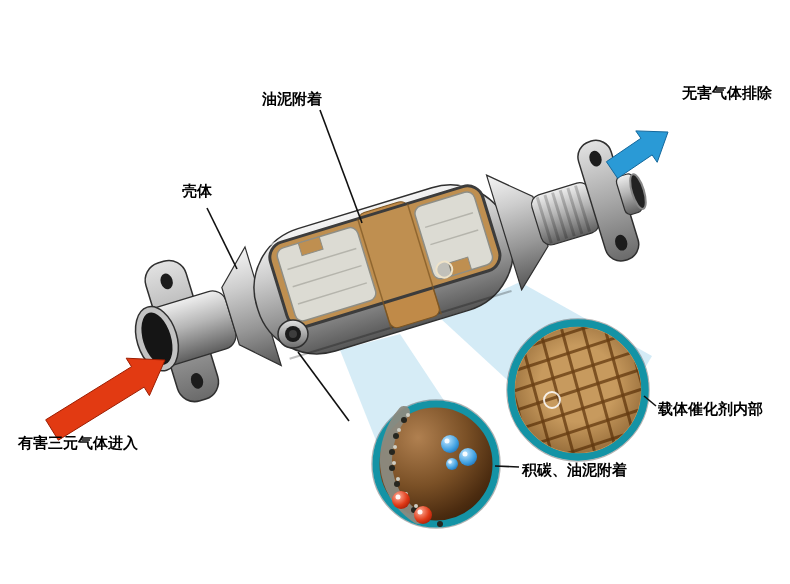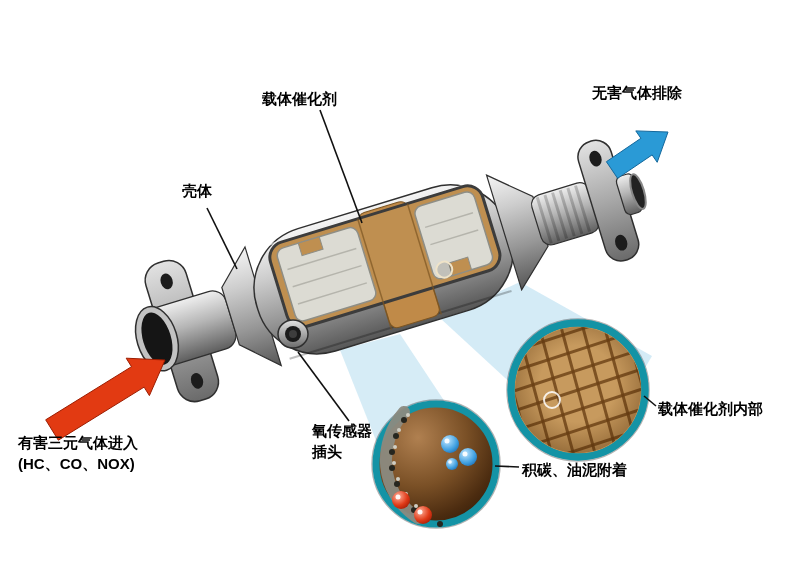--- a/index.html
+++ b/index.html
@@ -1,20 +1,20 @@
 <!DOCTYPE html>
 <html><head>
 <meta charset="utf-8">
 <style>
   html,body{margin:0;padding:0;background:#ffffff}
   .stage{position:relative;width:790px;height:584px;background:#ffffff;overflow:hidden;
          font-family:"Liberation Sans",sans-serif}
   .stage svg{position:absolute;left:0;top:0}
   .lbl{position:absolute;font-size:15px;font-weight:700;color:#000;white-space:nowrap;line-height:21px}
-  .center{text-align:left}
+  .center{text-align:right}
   #hc-grid line{stroke:#6b4015;stroke-width:3;opacity:.8;stroke-linecap:round}
   .leader{stroke:#111;stroke-width:1.6}
 </style>
 </head>
 <body>
 
 <div class="stage">
 
 <svg width="790" height="584" viewBox="0 0 790 584">
   <defs>
@@ -190,34 +190,29 @@
 
   <polygon points="617.6,178.3 652.1,154.9 657.2,162.3 668,132 635.8,130.9 640.9,138.3 606.4,161.7" fill="#2a9ad6" stroke="#14689c" stroke-width="1"></polygon>
 
   <line class="leader" x1="320" y1="110" x2="362" y2="223"></line>
   <line class="leader" x1="207" y1="208" x2="237" y2="269"></line>
   <line class="leader" x1="349" y1="421" x2="298" y2="352"></line>
   <line class="leader" x1="644" y1="396" x2="656" y2="406"></line>
   <line class="leader" x1="495" y1="466" x2="519" y2="467"></line>
 </svg>
 
-  <div class="lbl" style="left:262px;top:88px">载体催化剂</div>
+  <div class="lbl" style="left:262px;top:88px">油泥附着</div>
 
   <div class="lbl center" style="left:592px;top:82px;width:180px">
     <div>无害气体排除</div>
   </div>
 
   <div class="lbl" style="left:182px;top:180px">壳体</div>
 
   <div class="lbl" style="left:18px;top:432px">
     <div>有害三元气体进入</div>
-    <div>(HC、CO、NOX)</div>
   </div>
 
-  <div class="lbl center" style="left:312px;top:420px;width:86px">
-    <div>氧传感器</div>
-    <div>插头</div>
-  </div>
 
   <div class="lbl" style="left:522px;top:459px">积碳、油泥附着</div>
 
   <div class="lbl" style="left:658px;top:398px">载体催化剂内部</div>
 </div>
 
 </body></html>

